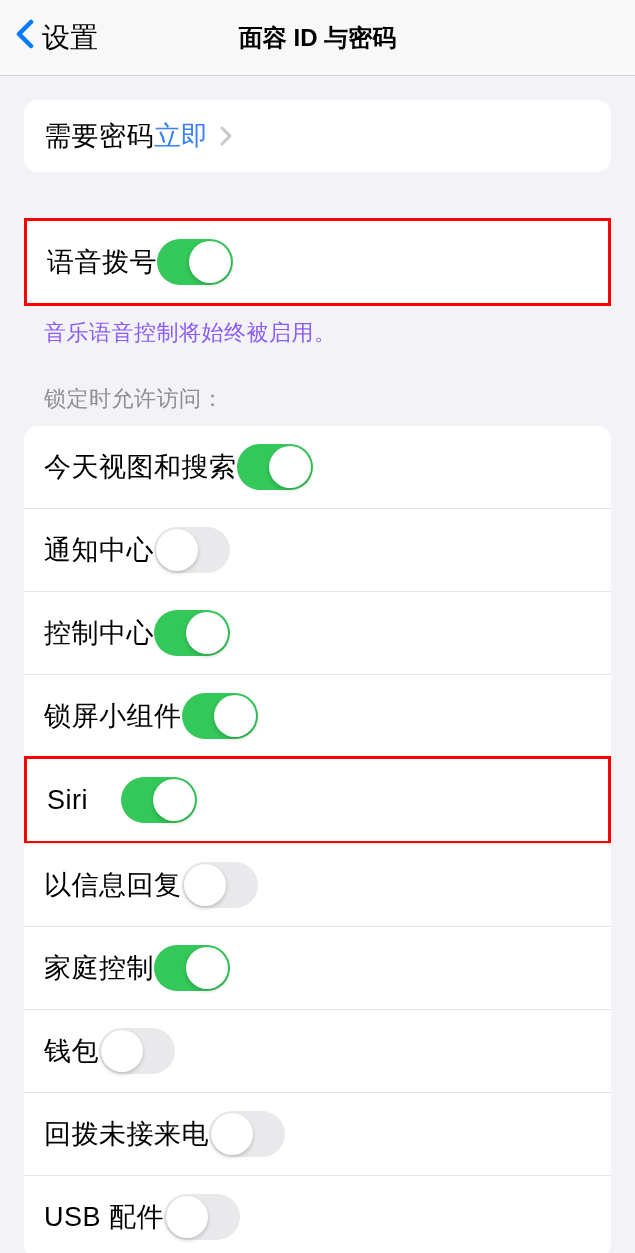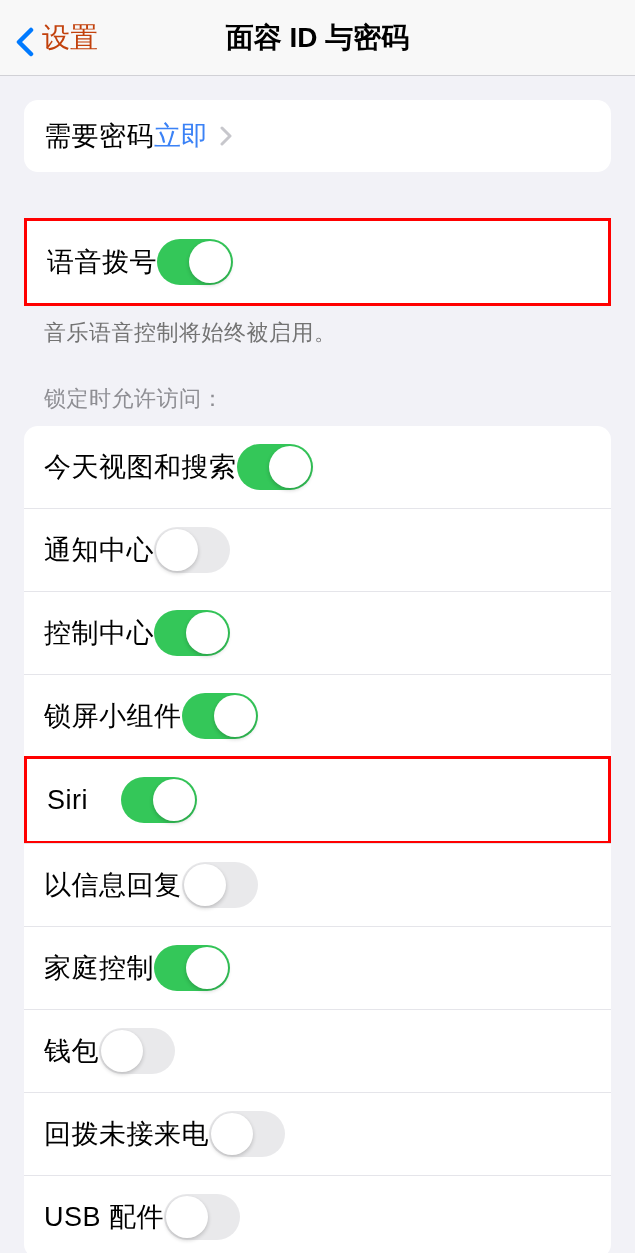--- a/index.html
+++ b/index.html
@@ -21,37 +21,37 @@
       height: 76px;
       display: flex;
       align-items: center;
       position: relative;
       border-bottom: 1px solid #d1d1d6;
       padding: 0 16px;
     }
     
     .back-button {
       display: flex;
-      align-items: flex-end;
-      color: #c2410c;
+      align-items: flex-start;
+      color: #000000;
       font-size: 28px;
       cursor: pointer;
     }
     
     .back-chevron {
       width: 18px;
       height: 30px;
       margin-right: 8px;
     }
     
     .header-title {
       position: absolute;
       left: 50%;
       transform: translateX(-50%);
-      font-size: 28px;
+      font-size: 24px;
       font-weight: 600;
       color: #000;
     }
     
     .content {
       padding: 24px 24px 0 24px;
     }
     
     .group {
       background-color: #ffffff;
@@ -88,21 +88,21 @@
     }
     
     .chevron-right {
       width: 12px;
       height: 20px;
       color: #c7c7cc;
     }
     
     .footer-text {
       font-size: 22px;
-      color: #737373;
+      color: #8b5cf6;
       padding: 12px 20px 0 20px;
       letter-spacing: 0.5px;
     }
     
     .section-header {
       font-size: 22px;
       color: #8e8e93;
       padding: 36px 20px 12px 20px;
       letter-spacing: 0.5px;
     }

